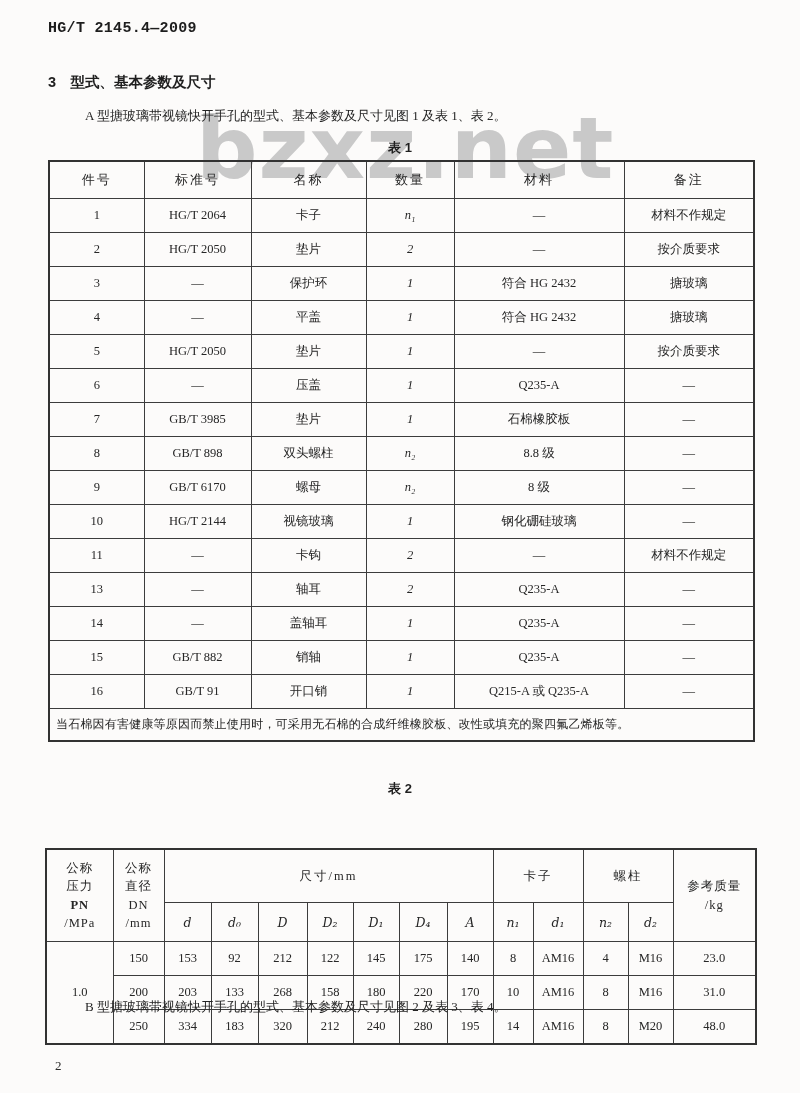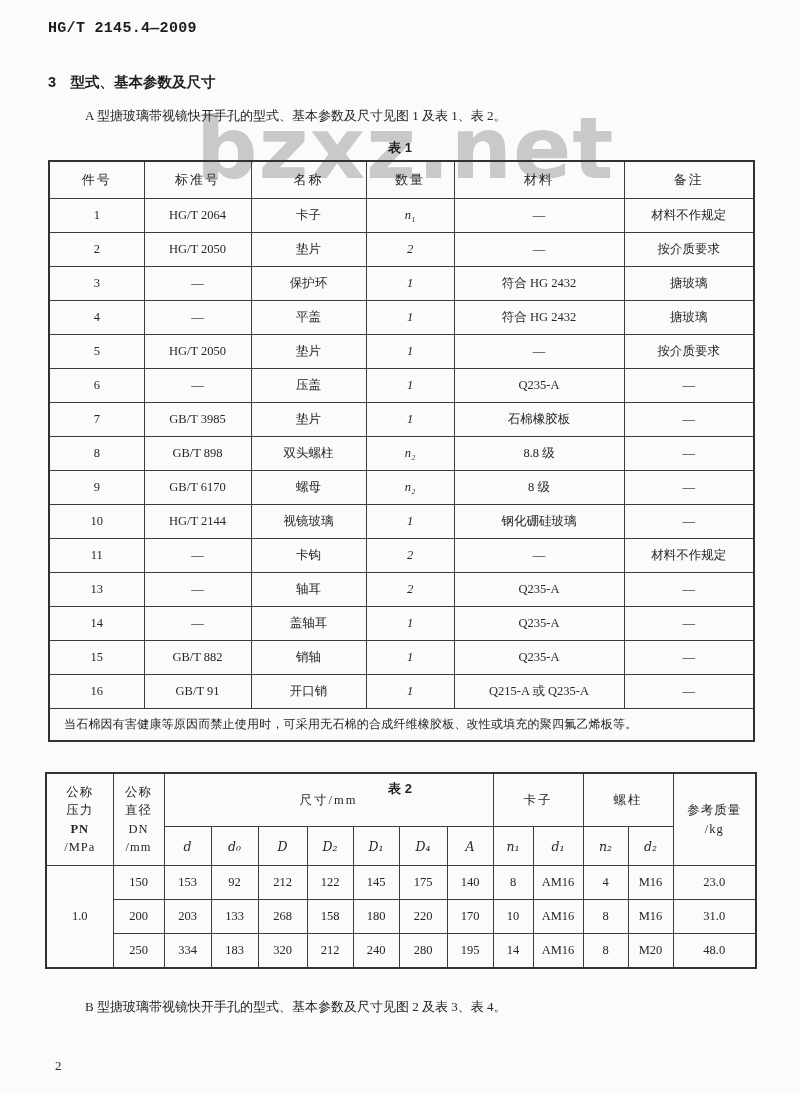--- a/index.html
+++ b/index.html
@@ -39,34 +39,34 @@
     font-weight:bold;font-size:13px;color:#1f1f1f;
   }
   .caption-t1{top:139px;}
   .caption-t2{top:780px;}
   table{
     border-collapse:collapse;table-layout:fixed;
     background:transparent;
     position:absolute;
   }
   .t1{left:48px;top:160px;width:705px;border:2px solid #323232;}
-  .t2{left:45px;top:772px;width:710px;border:2px solid #323232;}
+  .t2{left:45px;top:848px;width:710px;border:2px solid #323232;}
   th,td{
     border:1px solid #3c3c3c;
     text-align:center;vertical-align:middle;
     font-size:12.5px;font-weight:normal;
     padding:0 2px;color:#262626;
     background:transparent;
     overflow:hidden;
   }
   .t1 thead th{height:36px;font-size:13px;letter-spacing:2px;}
   .t1 tbody td{height:33px;}
   .t1 td:nth-child(4){font-style:italic;}
   .t1 .footnote{
-    height:31px;text-align:left;padding-left:14px;
+    height:31px;text-align:left;padding-left:6px;
     font-size:12px;letter-spacing:.2px;font-style:normal;
   }
   .t2 .group-row th{height:52px;font-size:12.5px;letter-spacing:2px;}
   .t2 .sub-row th{height:38px;}
   .t2 tbody td{height:33px;font-size:12.5px;}
   .hdr-lines{line-height:1.45;letter-spacing:0;}
   .hdr-lines div{letter-spacing:1px;}
   .math{font-style:italic;font-family:"DejaVu Serif","Liberation Serif",serif;letter-spacing:0;}
   .footer-page-number{
     position:absolute;left:55px;top:1058px;font-size:13px;color:#2a2a2a;

